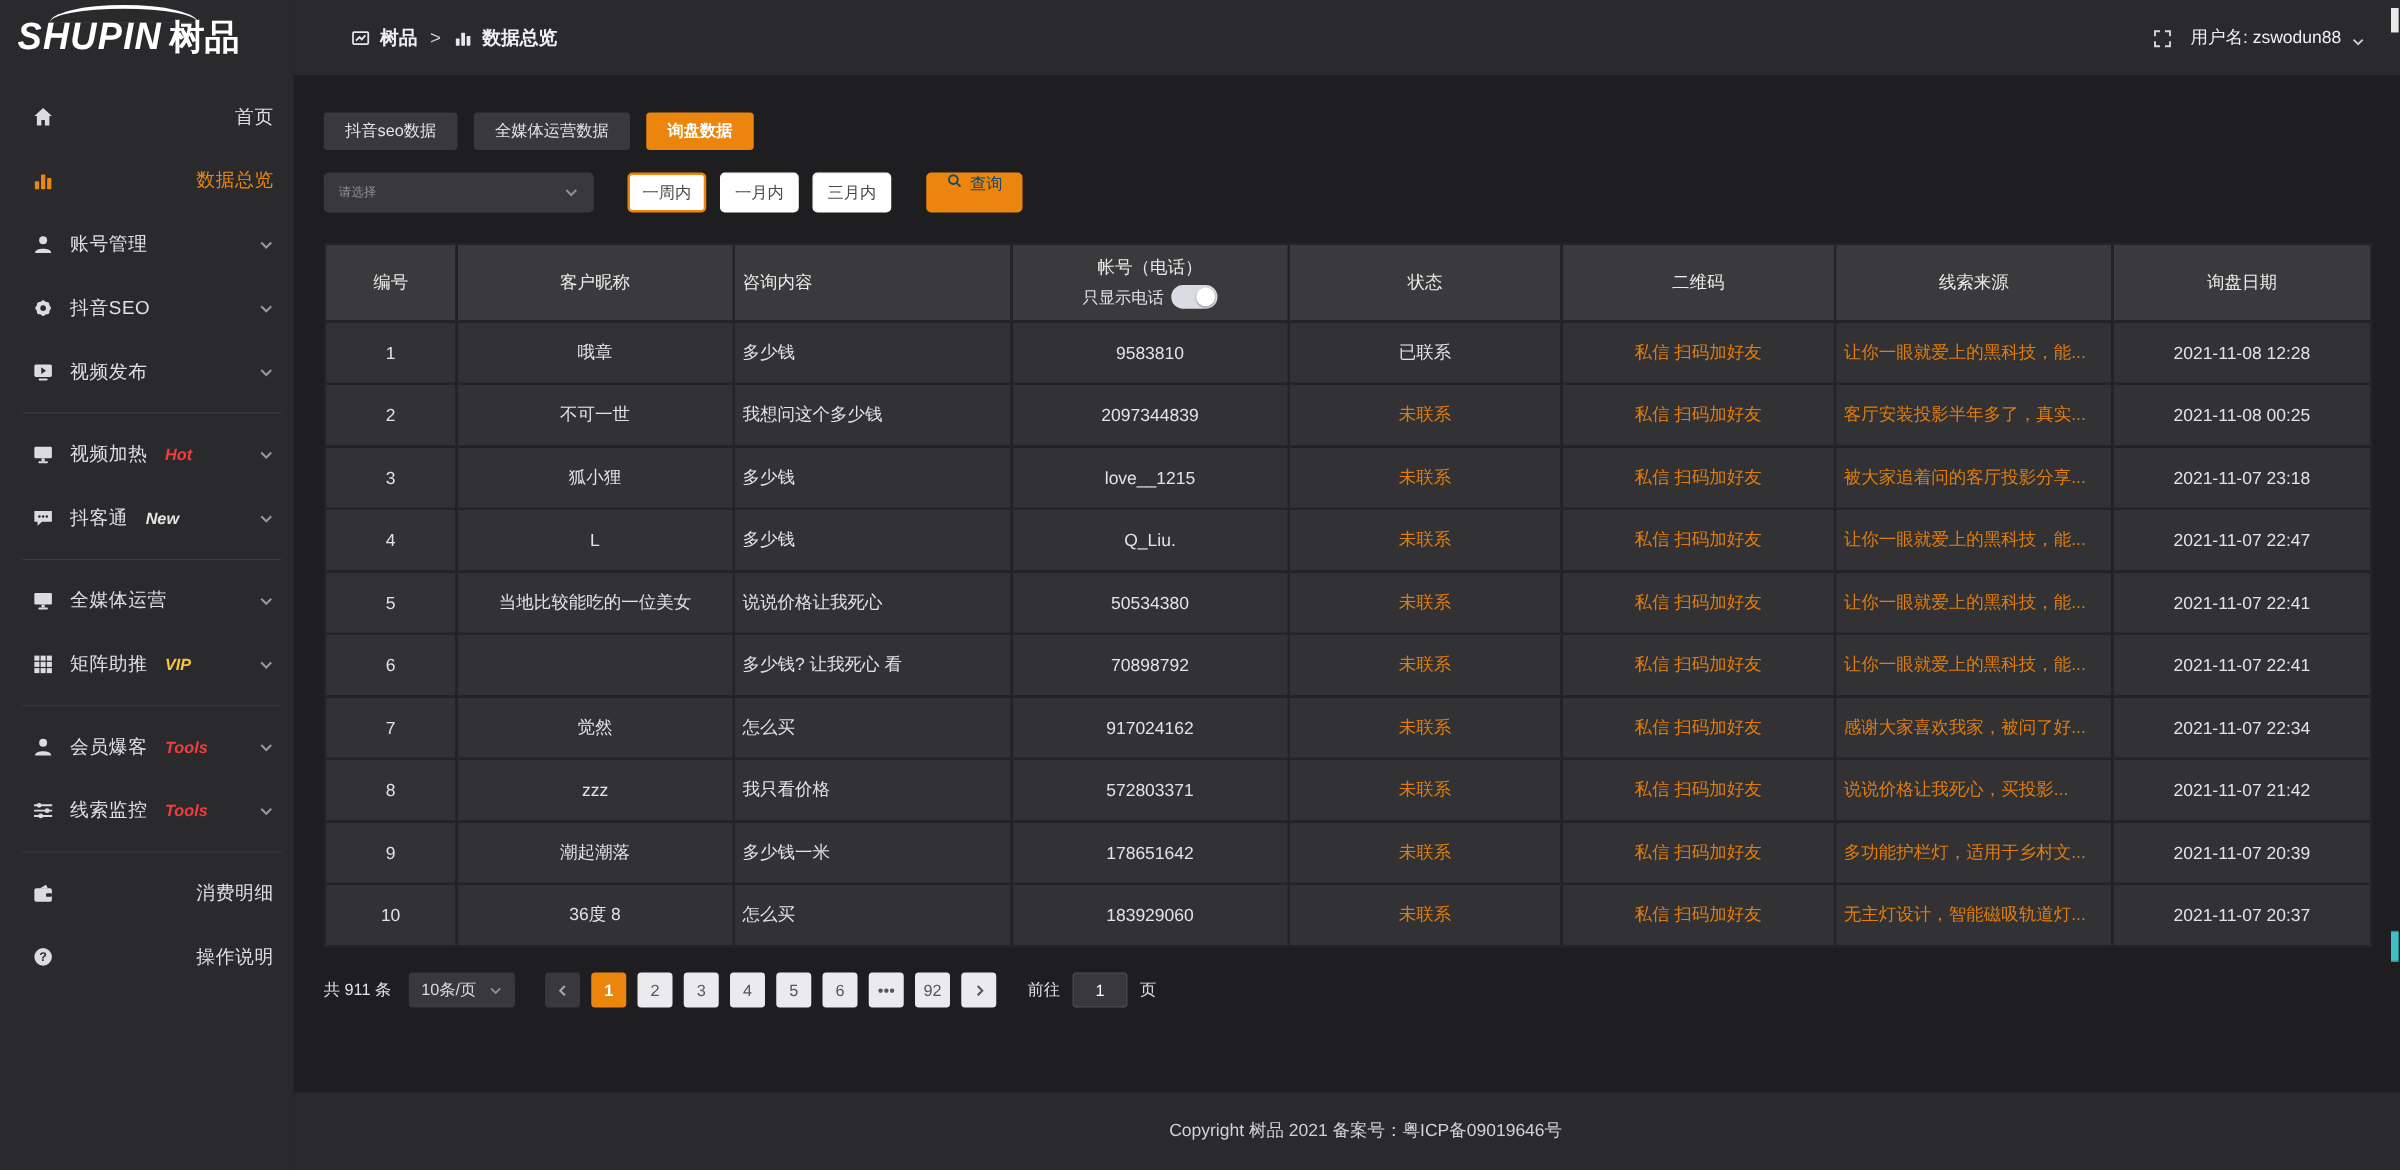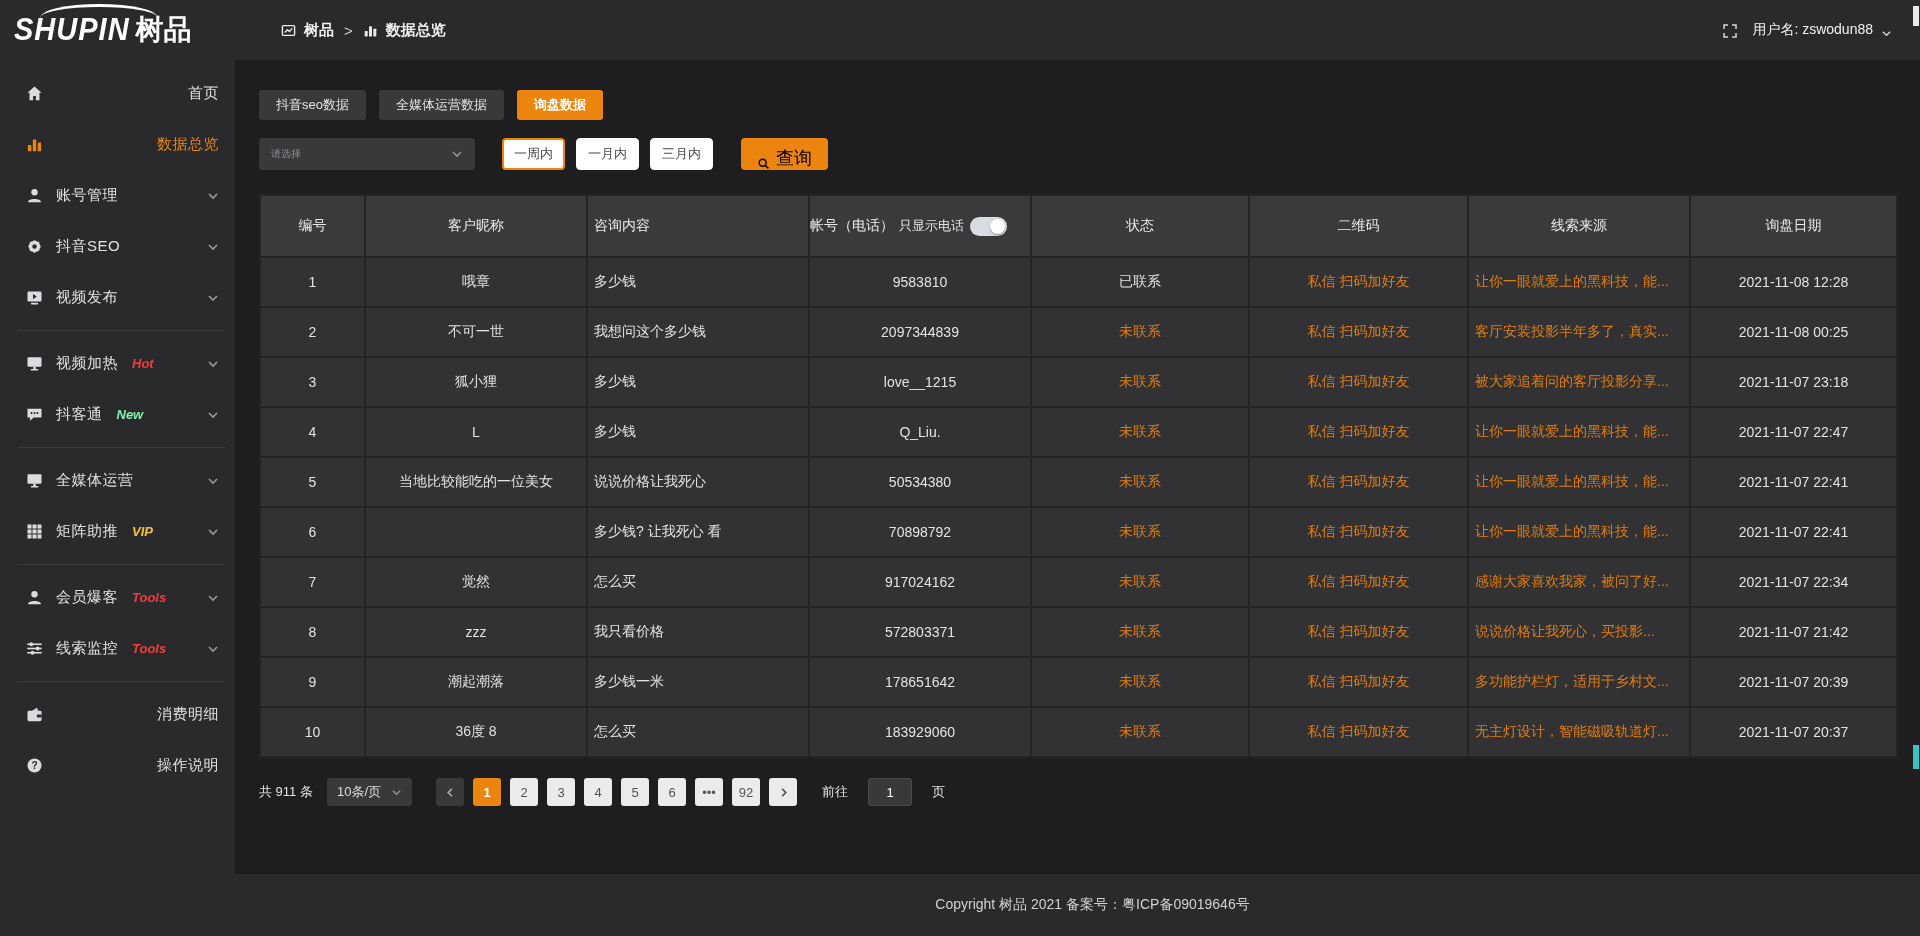--- a/index.html
+++ b/index.html
@@ -53,53 +53,53 @@
   .filters { display:flex; align-items:center; margin-top:18px; }
   .select { width:216px; height:32px; background:#39393c; border-radius:4px; display:flex;
             align-items:center; justify-content:space-between; padding:0 12px; cursor:pointer; }
   .select-value { color:#8f8f95; font-size:10px; }
   .select-chev { display:inline-flex; color:#8f8f95; } .select-chev svg { width:12px; height:12px; }
   .range-group { display:flex; gap:11px; margin-left:27px; }
   .range-btn { height:32px; min-width:63px; padding:0 10px; border-radius:4px; background:#fff;
                color:#4a4a4e; font-size:13px; display:inline-flex; align-items:center; justify-content:center;
                border:1px solid #fff; cursor:pointer; }
   .range-btn.selected { border:2px solid #ec850e; }
-  .btn-search { margin-left:28px; height:32px; padding:0 16px; background:#ec850e; color:#000000;
-                border:none; border-radius:4px; font-size:18px; display:inline-flex; align-items:flex-end;
+  .btn-search { margin-left:28px; height:32px; padding:0 16px; background:#ec850e; color:#0c4a6e;
+                border:none; border-radius:4px; font-size:13px; display:inline-flex; align-items:flex-start;
                 gap:6px; cursor:pointer; font-family:inherit; }
   .btn-search svg { width:13px; height:13px; }
 
   
   table { width:100%; margin-top:24px; border-collapse:collapse; table-layout:fixed; }
   th, td { background:#323235; border:2px solid #242427; height:50px; text-align:center;
            font-size:14px; color:#e3e3e5; font-weight:normal; overflow:hidden; white-space:nowrap; }
   thead th { height:62px; background:#3a3a3d; color:#eceaea; }
   .al { text-align:left; padding-left:6px; }
-  .head-stack { display:flex; align-items:center; gap:5px; }
+  .head-stack { display:flex; flex-direction:column; align-items:center; gap:5px; }
   .head-sub { display:flex; align-items:center; gap:6px; font-size:13px; color:#e3e3e5; }
   .switch { width:37px; height:19px; border-radius:10px; background:#d9dde3; position:relative;
             display:inline-block; cursor:pointer; }
   .switch::after { content:''; position:absolute; right:2px; top:2px; width:15px; height:15px;
                    border-radius:50%; background:#fff; box-shadow:0 1px 2px rgba(0,0,0,.35); }
   .status-pending { color:#e07c0e; }
   .status-done { color:#e3e3e5; }
   .olink { color:#e07c0e; cursor:pointer; }
 
   
   .pagination { display:flex; align-items:center; margin-top:20px; font-size:13px; }
   .pg-total { color:#e3e3e5; margin-right:14px;text-align:right; }
   .pg-size { height:28px; background:#39393c; border-radius:3px; display:flex; align-items:center;
              gap:10px; padding:0 10px; color:#dcdcdf; cursor:pointer; margin-right:24px; }
   .pg-size svg { width:11px; height:11px; color:#8f8f95; }
   .pg-btn { min-width:28px; height:28px; margin-right:9px; border-radius:3px; background:#ebebed;
             color:#55555a; display:inline-flex; align-items:center; justify-content:center;
             font-size:13px; cursor:pointer; }
   .pg-btn.dark { background:#39393c; color:#aaaaae; }
   .pg-btn.active { background:#ec850e; color:#fff; font-weight:bold; }
-  .pg-goto { margin-left:16px; display:flex; align-items:center; gap:20px; color:#e3e3e5; }
+  .pg-goto { margin-left:16px; display:flex; align-items:center; gap:10px; color:#e3e3e5; }
   .pg-input { width:44px; height:28px; background:#39393c; border:1px solid #4b4b50; border-radius:3px;
               color:#fff; text-align:center; font-size:13px; font-family:inherit; }
 
   
   .footer { height:62px; background:#2a2a2d; display:flex; align-items:center; justify-content:center; }
   .footer span { color:#d2d2d5; font-size:14px;margin-left:28px; }
 
   
   .sb-top { position:fixed; right:1px; top:6px; width:6px; height:20px; background:#e9e9e9; }
   .sb-teal { position:fixed; right:1px; top:745px; width:6px; height:24px; background:#3fc0c4; }
@@ -198,21 +198,21 @@
         <div class="side-item">
           <span class="side-icon">
             <svg viewBox="0 0 16 16" xmlns="http://www.w3.org/2000/svg" fill="currentColor">
               <path d="M1.4 2.6h13.2v8.2H7.2l-3.4 3v-3H1.4z"></path>
               <circle cx="5.2" cy="6.7" r=".95" fill="#2a2a2d"></circle>
               <circle cx="8" cy="6.7" r=".95" fill="#2a2a2d"></circle>
               <circle cx="10.8" cy="6.7" r=".95" fill="#2a2a2d"></circle>
             </svg>
           </span>
           <span class="side-label">抖客通</span>
-          <span class="side-badge" style="color:#86efac">New</span>
+          <span class="side-badge" style="color:#e5e5e5">New</span>
           <span class="side-chev">
             <svg viewBox="0 0 12 12" fill="none" stroke="currentColor" stroke-width="1.6">
               <path d="M2 4l4 4 4-4"></path>
             </svg>
           </span>
         </div>
         <div class="side-divider"></div>
         <div class="side-item">
           <span class="side-icon">
             <svg viewBox="0 0 16 16" xmlns="http://www.w3.org/2000/svg" fill="currentColor">

